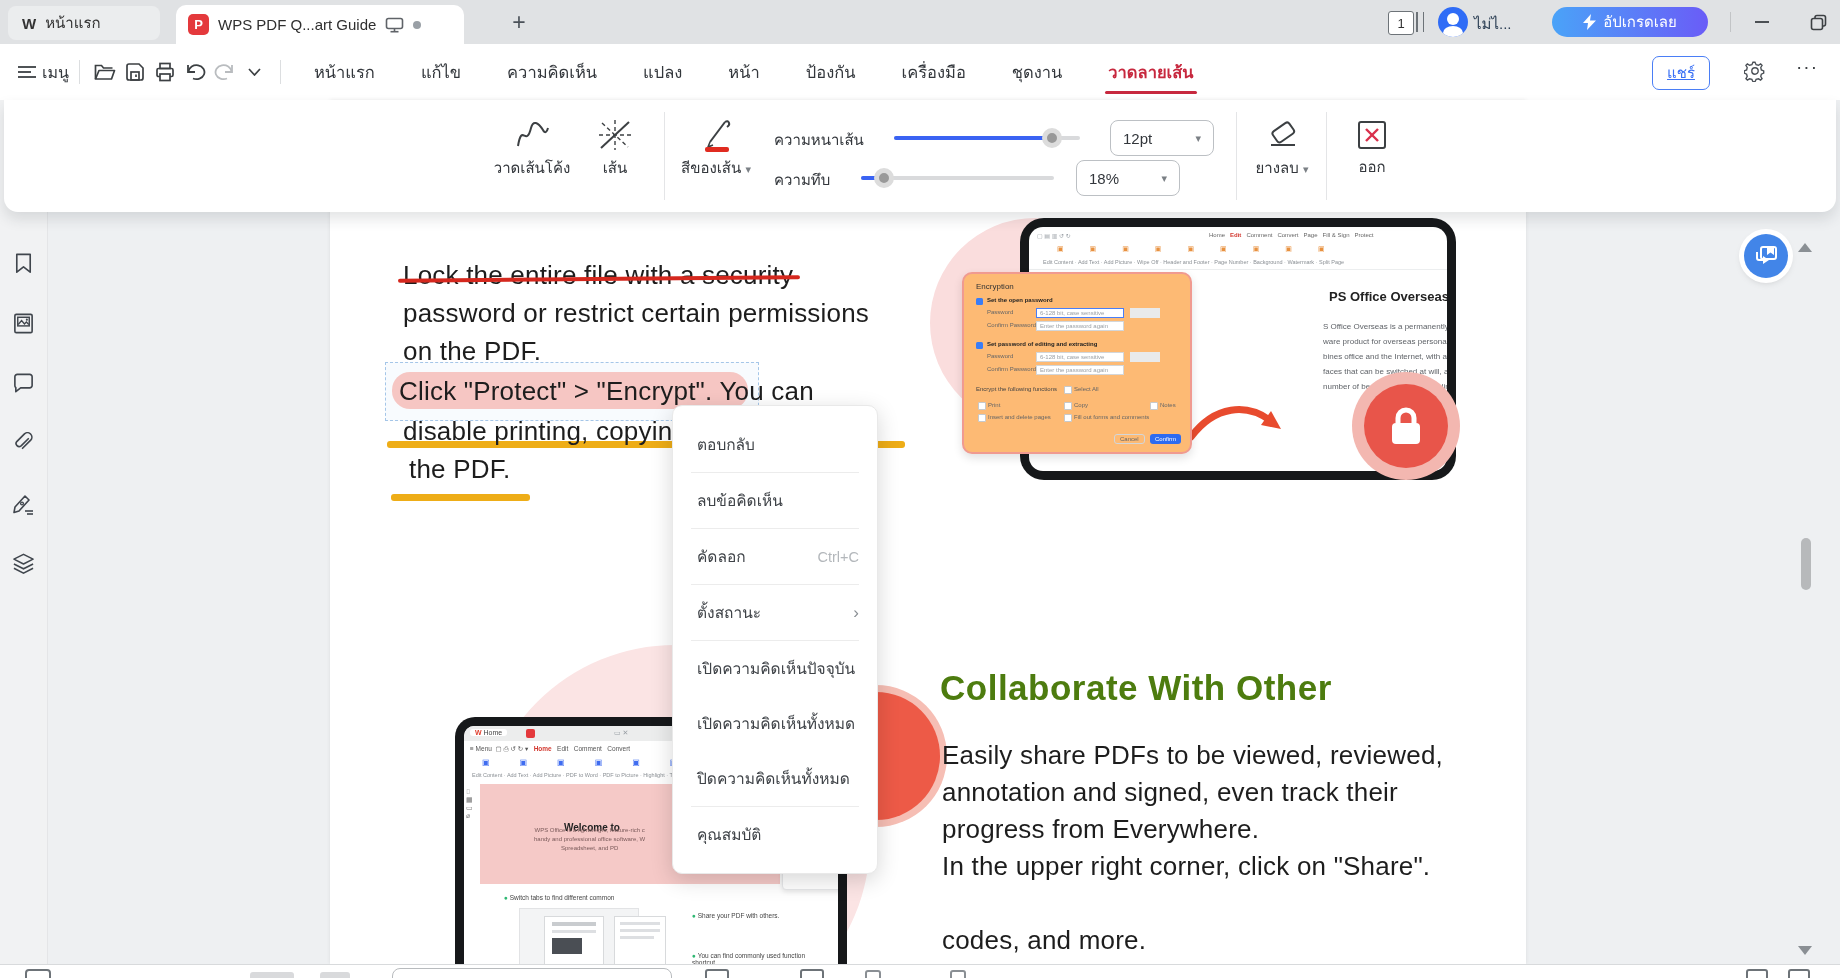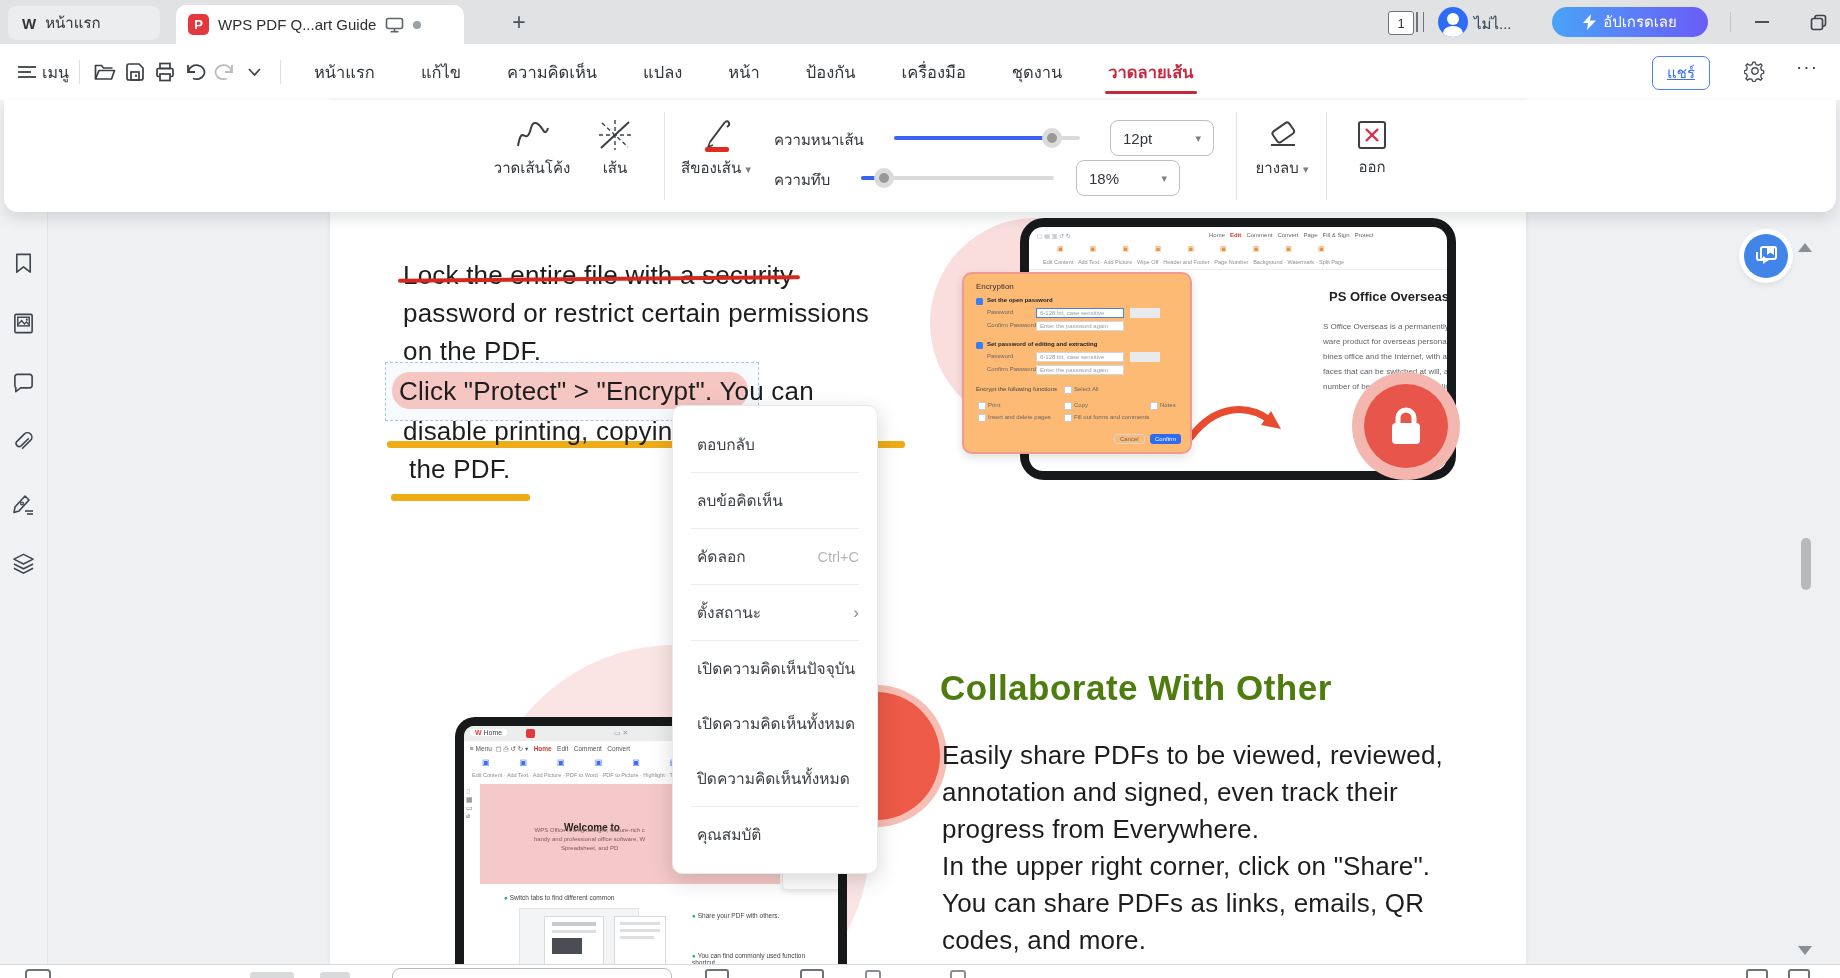--- a/index.html
+++ b/index.html
@@ -351,21 +351,20 @@
           <path d="M11 18 v-5 a8 8 0 0 1 16 0 v5" fill="none" stroke="#fff" stroke-width="5"></path>
         </svg>
       </div>
     </div>
 
     <div class="h1" style="left:610px;top:568px;font-size:35px;">Collaborate With Other</div>
     <div class="bodyline" style="left:612px;top:640px;">Easily share PDFs to be viewed, reviewed,</div>
     <div class="bodyline" style="left:612px;top:677px;">annotation and signed, even track their</div>
     <div class="bodyline" style="left:612px;top:714px;">progress from Everywhere.</div>
     <div class="bodyline" style="left:612px;top:751px;">In the upper right corner, click on "Share".</div>
-    <div class="bodyline" style="left:612px;top:788px;">You can share PDFs as links, emails, QR</div>
     <div class="bodyline" style="left:612px;top:825px;">codes, and more.</div>
 
     <div class="devframe" style="left:125px;top:617px;width:392px;height:330px;border-radius:20px;">
       <div class="devscreen" style="border-radius:10px;">
         <div style="position:absolute;left:0;top:0;right:0;height:15px;background:#eceded;"></div>
         <div class="tiny" style="left:6px;top:3px;font-size:7px;color:#444;background:#fff;border-radius:3px;padding:0 5px;"><span class="wlogo" style="font-size:7px;">W</span> <span>Home</span></div>
         <div class="stub" style="left:62px;top:3px;width:9px;height:9px;background:#e4393c;border-radius:2px;"></div>
         <div class="tiny" style="left:150px;top:3px;font-size:7px;color:#9aa0a6;">▭ ✕</div>
         <div class="tiny" style="left:6px;top:19px;font-size:6.5px;color:#555;">≡ <span>Menu</span> &nbsp;▢ ⎙ ↺ ↻ ▾&nbsp;&nbsp;
           <span style="color:#d33a31;font-weight:bold;">Home</span>&nbsp;&nbsp;

